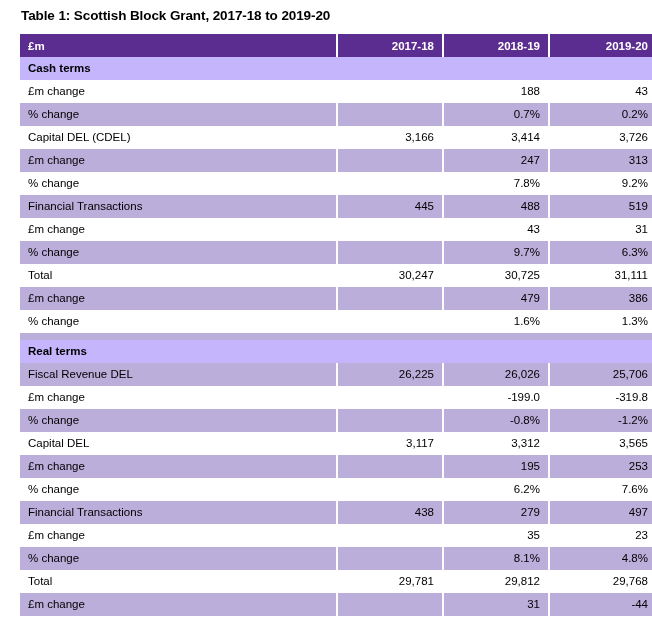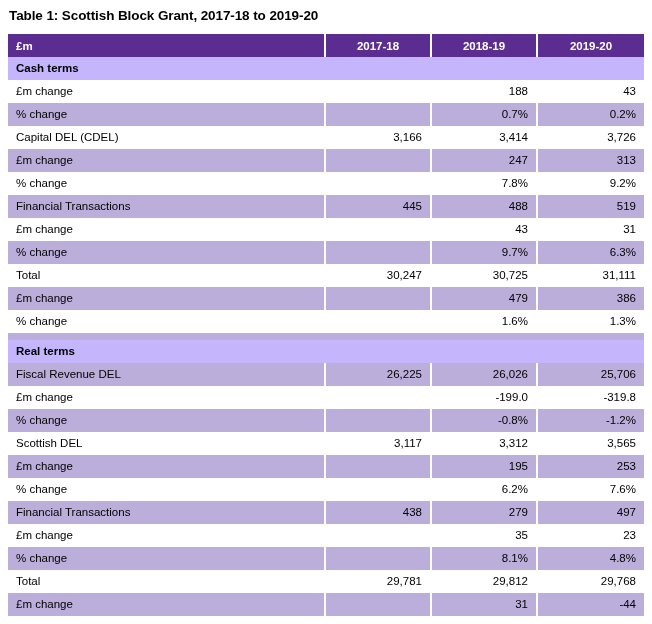--- a/index.html
+++ b/index.html
@@ -12,21 +12,21 @@
     height: 624px;
     font-family: "Liberation Sans", sans-serif;
     color: #000000;
     overflow: hidden;
   }
   .page {
     width: 652px;
     height: 512px;
     position: relative;
     box-sizing: border-box;
-    padding: 0 8px;
+    padding: 0 20px;
   }
   .title {
     font-size: 13.5px;
     font-weight: bold;
     color: #000000;
     letter-spacing: -0.1px;
     padding-top: 7px;
     padding-left: 1px;
     line-height: 18px;
     white-space: nowrap;
@@ -52,20 +52,21 @@
     height: 23px;
     padding: 0 8px;
     border-right: 2px solid #ffffff;
     box-sizing: border-box;
     vertical-align: middle;
   }
   thead th.h-label {
     text-align: left;
   }
   thead th.h-year {
+    text-align: right;
   }
   thead th:last-child {
     border-right: none;
   }
 
   tbody td {
     height: 23px;
     padding: 0 8px;
     box-sizing: border-box;
     vertical-align: middle;
@@ -204,21 +205,21 @@
           <td class="num">-199.0</td>
           <td class="num">-319.8</td>
         </tr>
         <tr class="shade">
           <td class="lbl">% change</td>
           <td class="num"></td>
           <td class="num">-0.8%</td>
           <td class="num">-1.2%</td>
         </tr>
         <tr class="plain">
-          <td class="lbl">Scottish DEL</td>
+          <td class="lbl">Capital DEL</td>
           <td class="num">3,117</td>
           <td class="num">3,312</td>
           <td class="num">3,565</td>
         </tr>
         <tr class="shade">
           <td class="lbl">£m change</td>
           <td class="num"></td>
           <td class="num">195</td>
           <td class="num">253</td>
         </tr>

